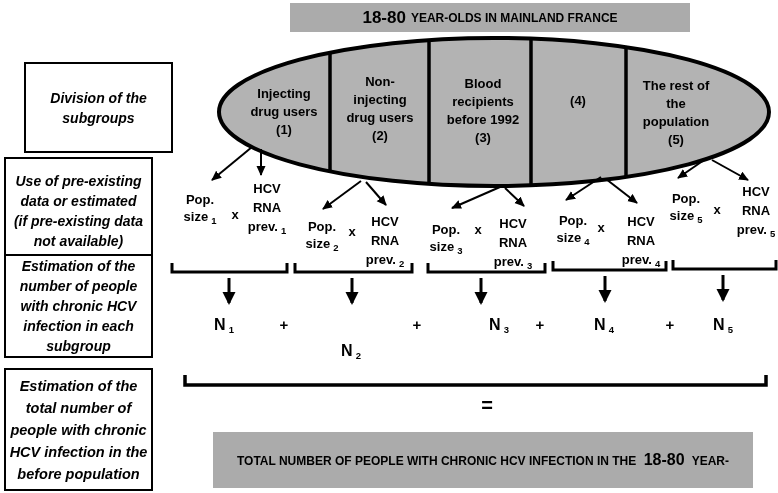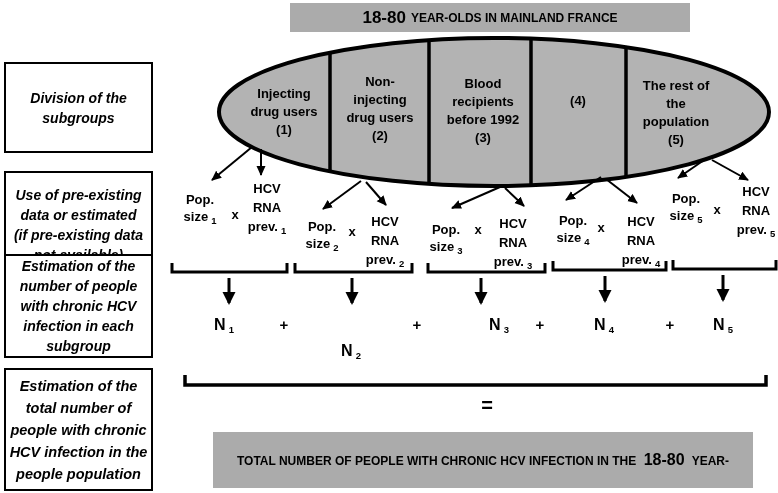--- a/index.html
+++ b/index.html
@@ -18,22 +18,22 @@
   .bottom-banner{left:213px;top:432px;width:540px;height:56px;
     display:flex;flex-direction:column;align-items:center;justify-content:center;
     font-size:12px;line-height:21px;}
   .bottom-banner .big{font-size:16px;margin:0 4px;}
 
   
   .lbox{position:absolute;left:4px;width:149px;box-sizing:border-box;z-index:2;
     border:2px solid #000;background:#fff;
     display:flex;flex-direction:column;justify-content:center;align-items:center;
     text-align:center;font-weight:bold;font-style:italic;font-size:14px;line-height:20px;}
-  #lbox1{top:62px;height:91px;}
-  #lbox2{top:171px;height:107px;text-align:center;}
+  #lbox1{top:62px;height:91px;margin-left:20px;}
+  #lbox2{top:157px;height:107px;text-align:center;}
   #lbox3{top:254px;height:104px;}
   #lbox4{top:368px;height:123px;font-size:14.5px;line-height:22px;}
 
   
   .seg{position:absolute;z-index:2;text-align:center;font-weight:bold;
     font-size:13px;line-height:18px;width:104px;transform:translateX(-50%);}
   #seg1{left:284px;top:85px;}
   #seg2{left:380px;top:73px;}
   #seg3{left:483px;top:75px;}
   #seg4{left:578px;top:92px;}
@@ -146,21 +146,21 @@
     <div>number of people</div>
     <div>with chronic HCV</div>
     <div>infection in each</div>
     <div>subgroup</div>
   </div>
   <div class="lbox" id="lbox4">
     <div>Estimation of the</div>
     <div>total number of</div>
     <div>people with chronic</div>
     <div>HCV infection in the</div>
-    <div>people population</div>
+    <div>before population</div>
   </div>
 
   <div class="seg" id="seg1">
     <div>Injecting</div>
     <div>drug users</div>
     <div>(1)</div>
   </div>
   <div class="seg" id="seg2">
     <div>Non-</div>
     <div>injecting</div>

